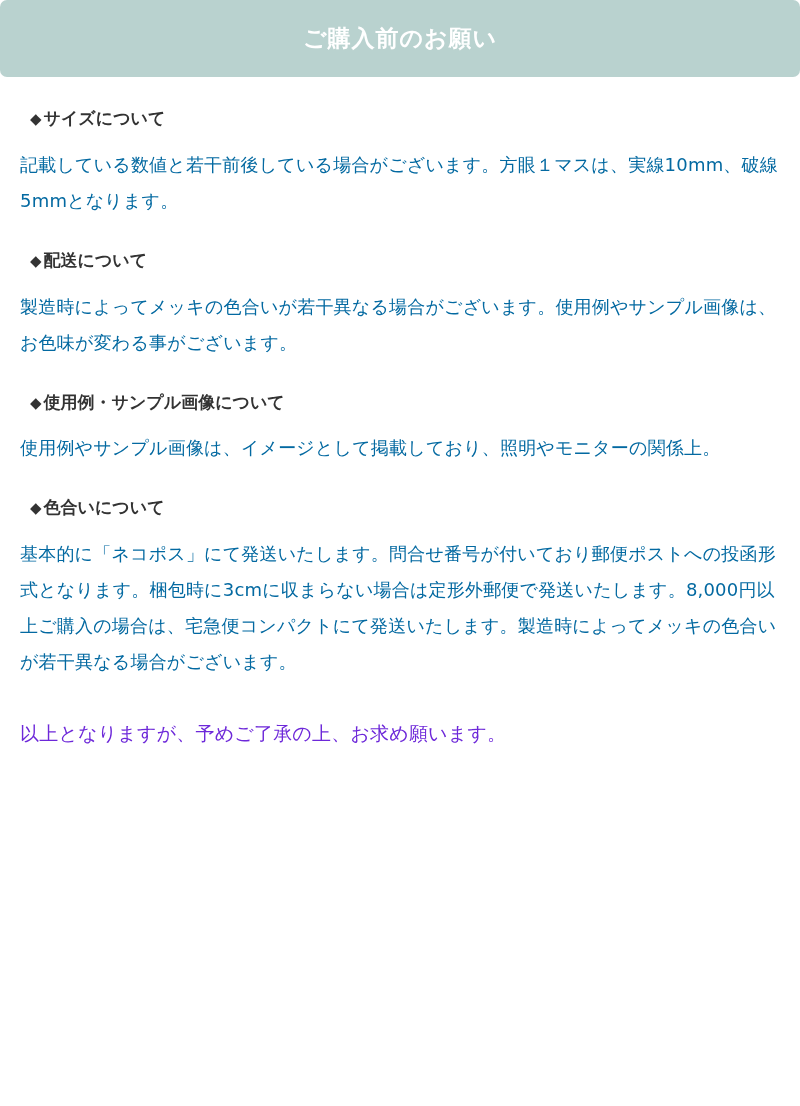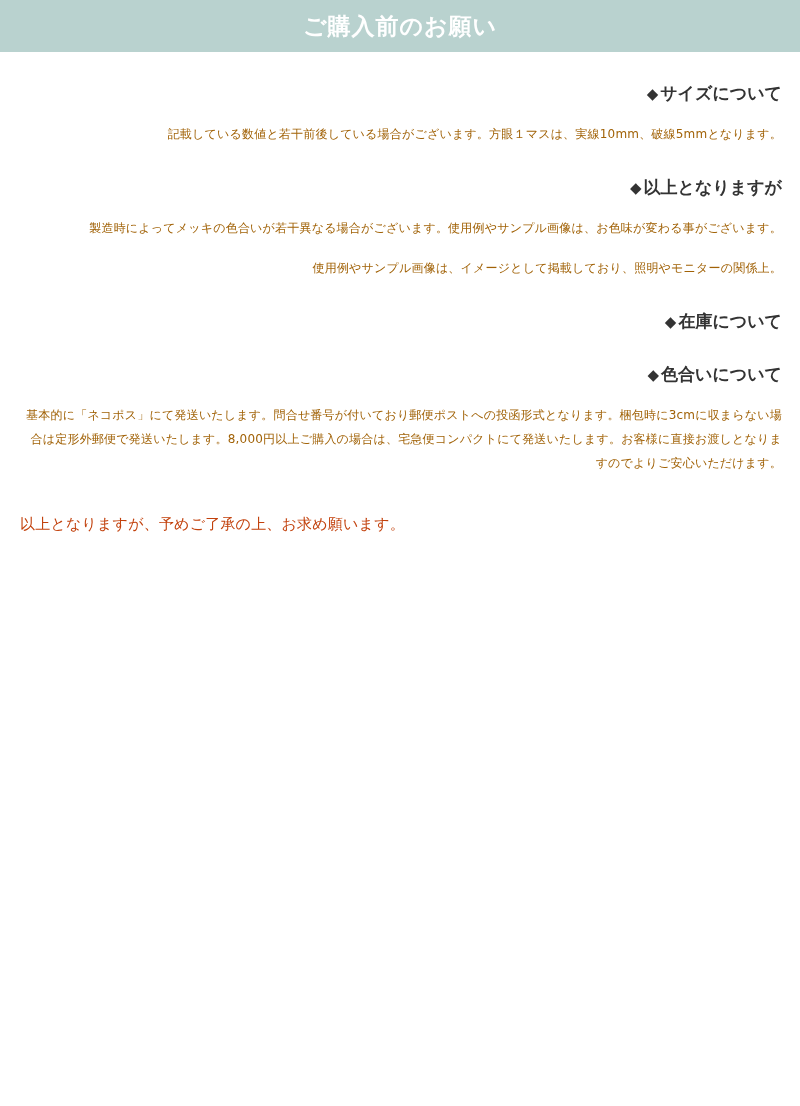--- a/index.html
+++ b/index.html
@@ -12,62 +12,62 @@
     background: #ffffff;
     font-family: "DejaVu Sans", "Liberation Sans", sans-serif;
     color: #333333;
   }
   .page {
     width: 800px;
     position: relative;
   }
   .header-band {
     background: #b9d2cf;
-    height: 52px;
+    height: 77px;
     display: flex;
     align-items: center;
     justify-content: center;
+    border-radius: 7px;
   }
   .header-title {
     color: #ffffff;
     font-size: 23px;
     font-weight: bold;
     letter-spacing: 1px;
     line-height: 1;
   }
   .content {
     padding: 0 18px 20px 18px;
   }
   .section {
     margin: 0;
-    text-align: right;
   }
   .section-heading {
     font-size: 17px;
     font-weight: bold;
     color: #333333;
     margin: 30px 0 0 12px;
     line-height: 1.4;
   }
   .section-heading .diamond {
     color: #333333;
     font-size: 15px;
     margin-right: 2px;
   }
   .section-body {
-    font-size: 12px;
+    font-size: 18px;
     line-height: 2.0;
-    color: #a16207;
+    color: #0369a1;
     margin: 16px 0 0 2px;
     letter-spacing: 0.2px;
   }
   .closing {
-    font-size: 15px;
+    font-size: 19px;
     line-height: 2.0;
-    color: #c2410c;
+    color: #6d28d9;
     margin: 34px 0 0 2px;
     letter-spacing: 0.2px;
   }
   .closing p {
     margin: 0;
   }
 </style>
 </head>
 <body>
 
@@ -81,41 +81,41 @@
 
     <div class="section">
       <div class="section-heading">
         <span class="diamond">◆</span><span>サイズについて</span>
       </div>
       <div class="section-body">記載している数値と若干前後している場合がございます。方眼１マスは、実線10mm、破線5mmとなります。</div>
     </div>
 
     <div class="section">
       <div class="section-heading">
-        <span class="diamond">◆</span><span>以上となりますが</span>
+        <span class="diamond">◆</span><span>配送について</span>
       </div>
       <div class="section-body">製造時によってメッキの色合いが若干異なる場合がございます。使用例やサンプル画像は、お色味が変わる事がございます。</div>
     </div>
 
     <div class="section">
+      <div class="section-heading">
+        <span class="diamond">◆</span><span>使用例・サンプル画像について</span>
+      </div>
       <div class="section-body">使用例やサンプル画像は、イメージとして掲載しており、照明やモニターの関係上。</div>
     </div>
 
 
     <div class="section">
-      <div class="section-heading">
-        <span class="diamond">◆</span><span>在庫について</span>
-      </div>
     </div>
 
     <div class="section">
       <div class="section-heading">
         <span class="diamond">◆</span><span>色合いについて</span>
       </div>
-      <div class="section-body">基本的に「ネコポス」にて発送いたします。問合せ番号が付いており郵便ポストへの投函形式となります。梱包時に3cmに収まらない場合は定形外郵便で発送いたします。8,000円以上ご購入の場合は、宅急便コンパクトにて発送いたします。お客様に直接お渡しとなりますのでよりご安心いただけます。</div>
+      <div class="section-body">基本的に「ネコポス」にて発送いたします。問合せ番号が付いており郵便ポストへの投函形式となります。梱包時に3cmに収まらない場合は定形外郵便で発送いたします。8,000円以上ご購入の場合は、宅急便コンパクトにて発送いたします。製造時によってメッキの色合いが若干異なる場合がございます。</div>
     </div>
 
     <div class="closing">
       <p>以上となりますが、予めご了承の上、お求め願います。</p>
     </div>
 
   </div>
 </div>
 
 </body></html>

